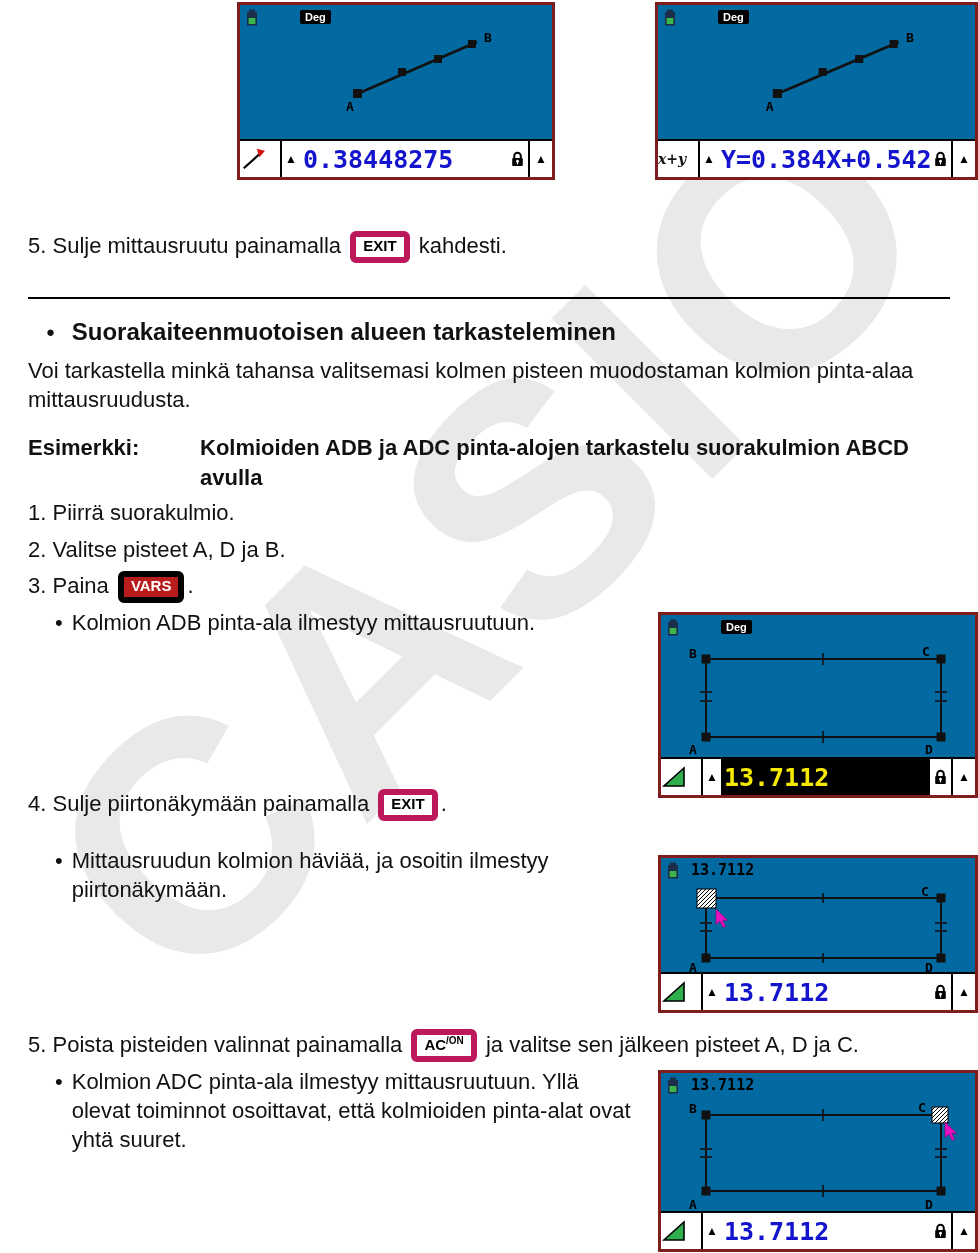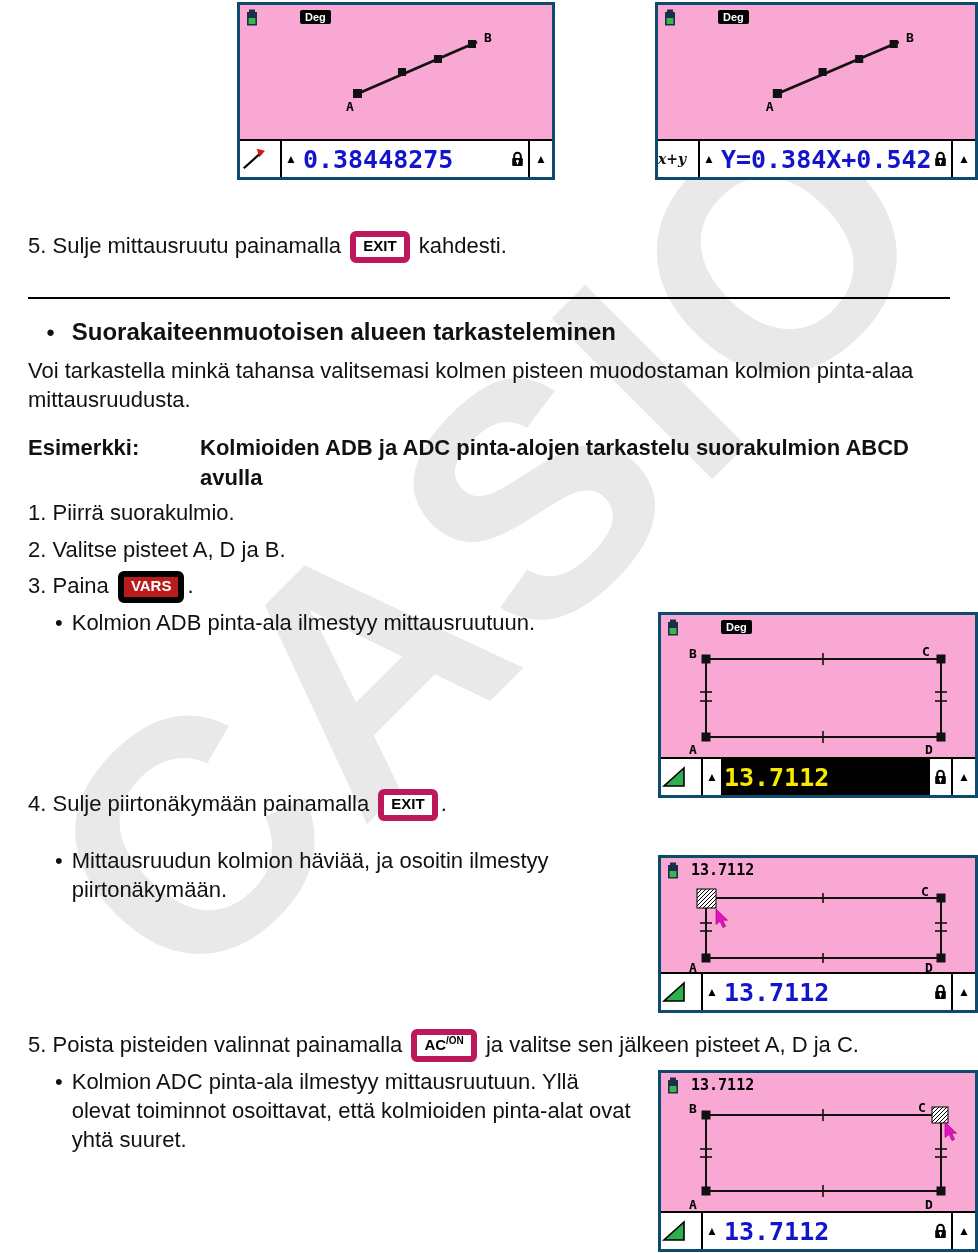--- a/index.html
+++ b/index.html
@@ -17,21 +17,21 @@
   .head{position:absolute;left:28px;top:318px;font-size:24px;font-weight:bold;margin-left:18px;}
   .sb{font-size:15px;margin-right:10px;position:relative;top:-3px;}
   .note{display:flex;gap:9px;}
   .key{display:inline-block;border:6px solid #be185d;border-radius:6px;padding:0px 7px 1px;
        font-size:15px;font-weight:bold;line-height:1.25;vertical-align:2px;margin:0 3px;}
   .key.light{background:#fff;color:#000;}
   .key.dark{background:#b91c1c;color:#fff;border-color:#000;}
   .key sup{font-size:10px;}
 
   
-  .calc{position:absolute;background:#f9a8d4;border:3px solid #0c4a6e;box-sizing:border-box;}
+  .calc{position:absolute;background:#0369a1;border:3px solid #7f1d1d;box-sizing:border-box;}
   .status{position:absolute;top:0;left:0;right:0;height:24px;display:flex;align-items:center;padding-left:6px;}
   .deg{margin-left:42px;background:#000;color:#fff;font-size:11px;font-weight:bold;
        padding:1px 5px;border-radius:2px;}
   .sval{margin-left:12px;font-family:"DejaVu Sans Mono",monospace;font-weight:bold;font-size:15px;color:#000;}
   .draw{position:absolute;left:0;top:24px;width:100%;height:calc(100% - 60px);display:block;}
   .draw text{font-family:"DejaVu Sans Mono",monospace;font-weight:bold;font-size:13px;fill:#000;text-anchor:middle;}
   .seg{stroke:#111;stroke-width:2.6;}
   .shape{fill:none;stroke:#111;stroke-width:2;}
   .tick{stroke:#111;stroke-width:1.6;}
   .pt{fill:#111;}

